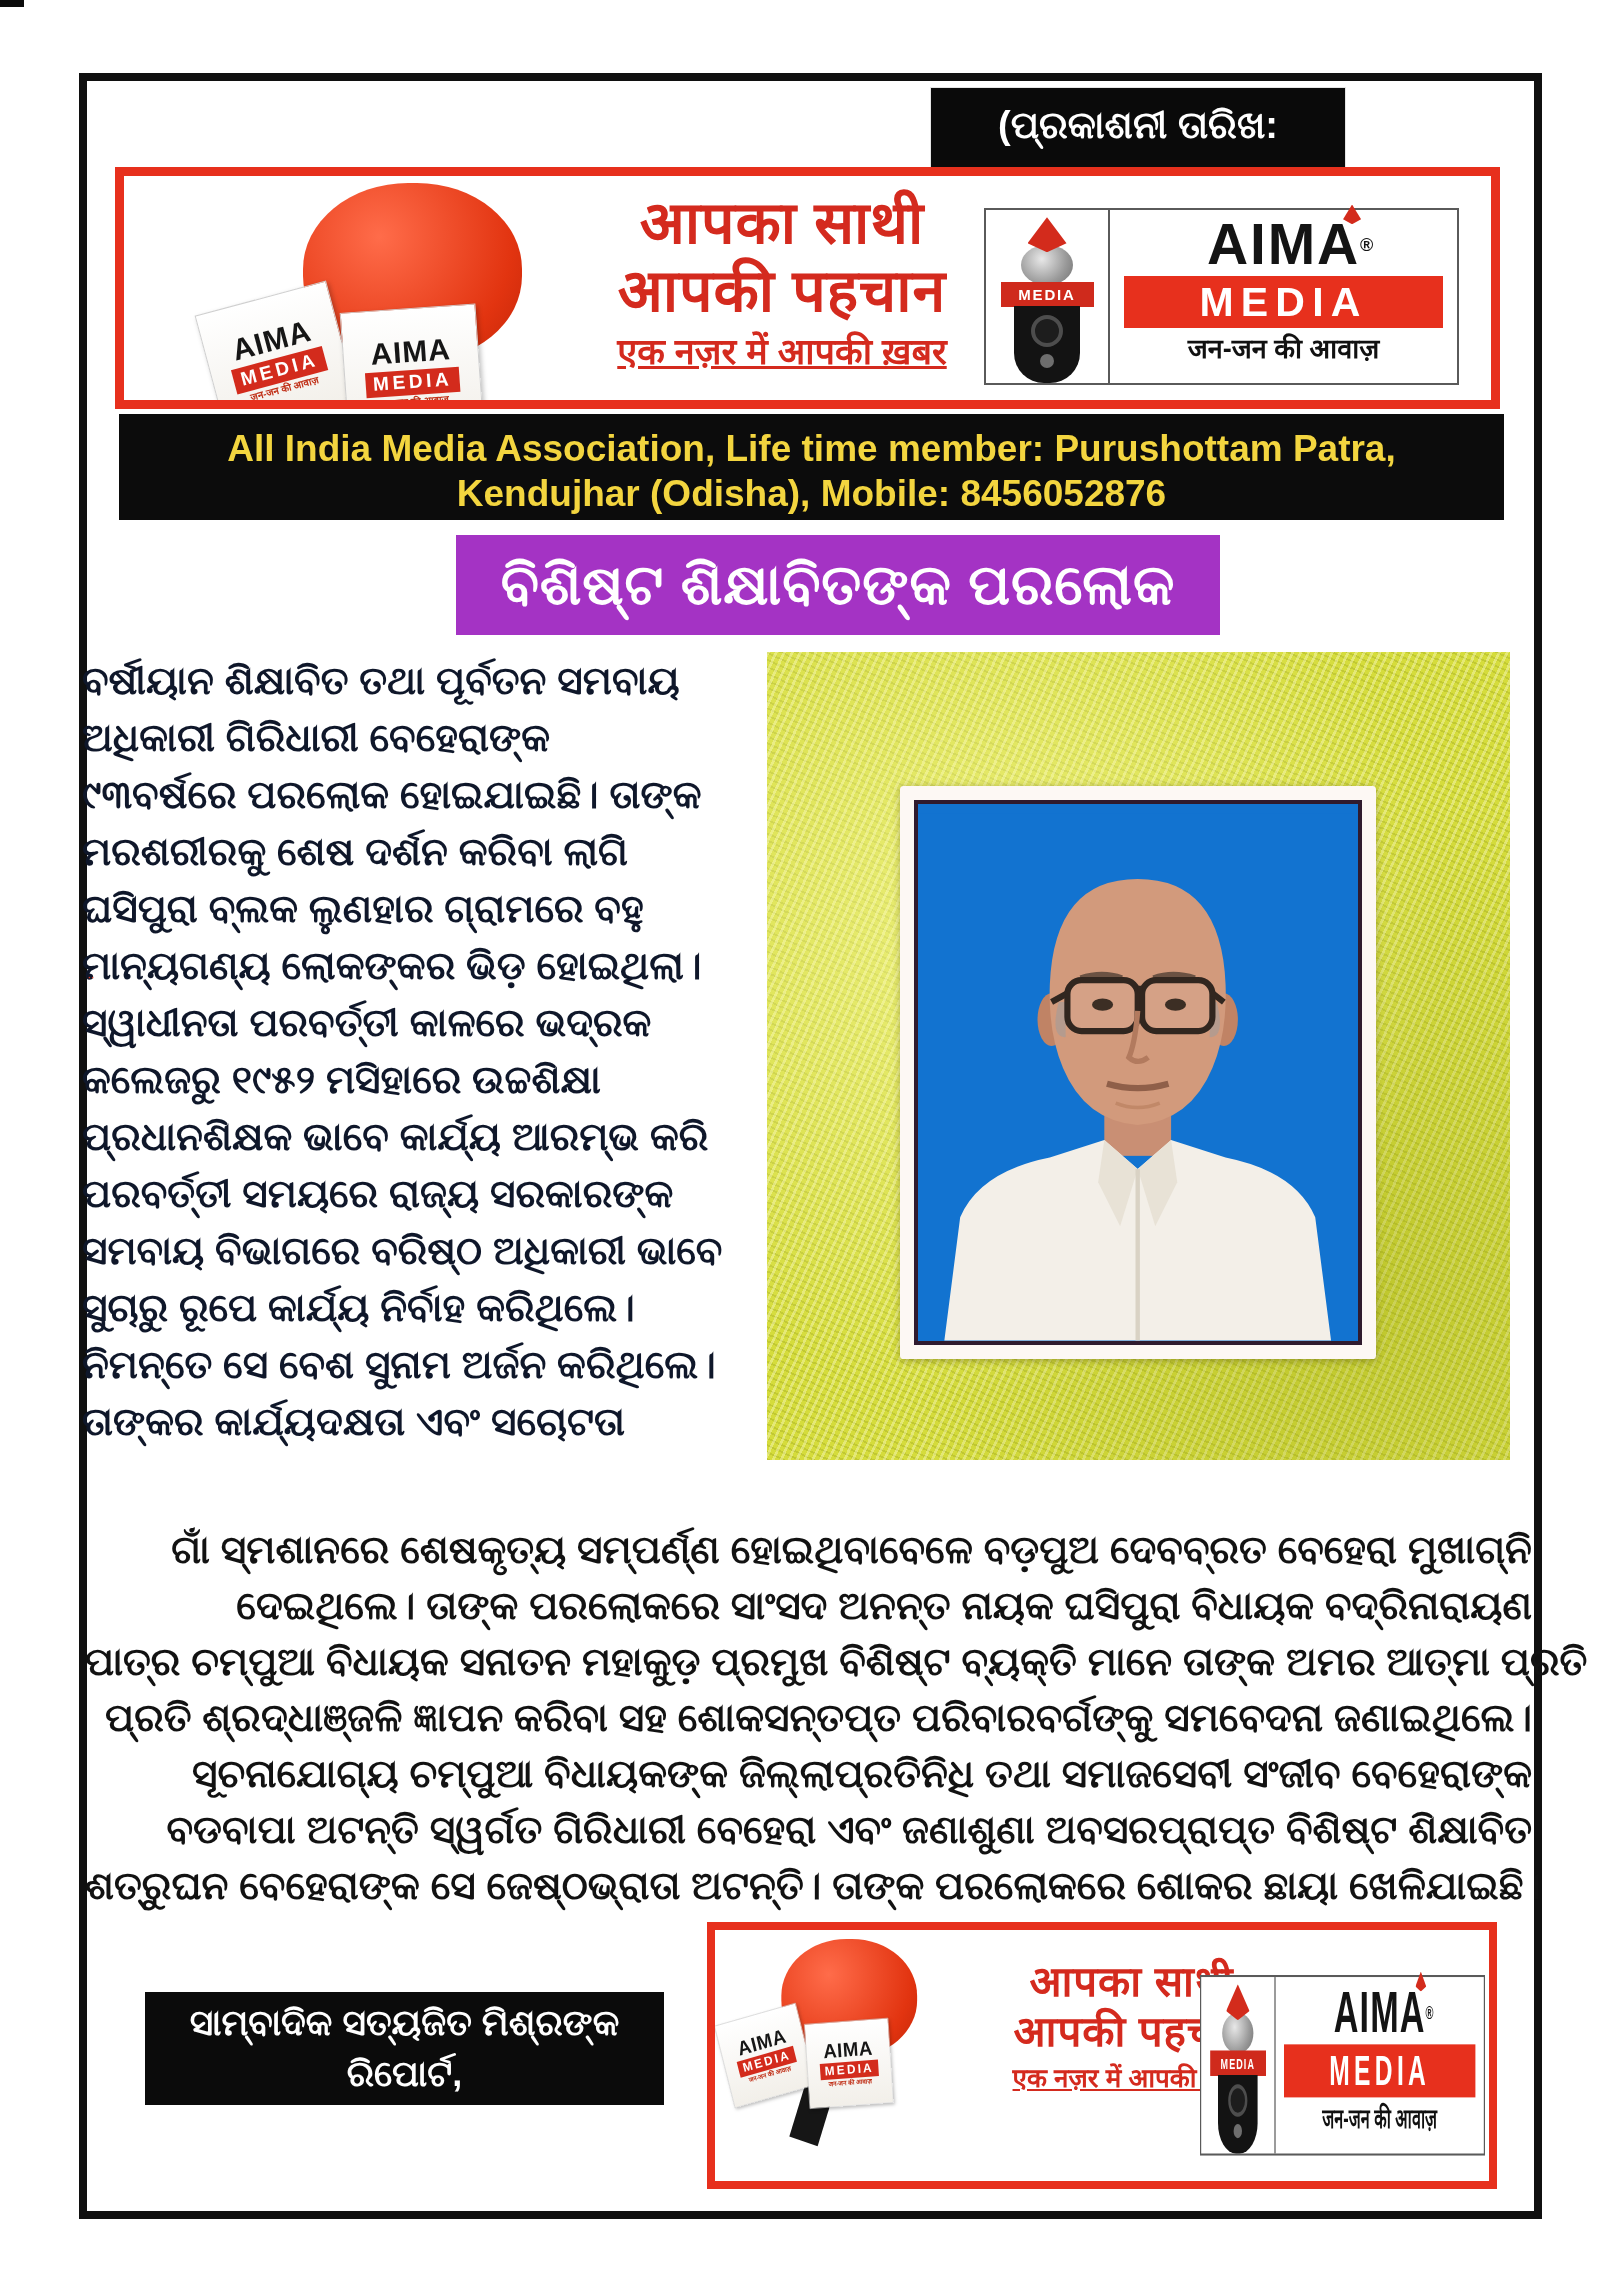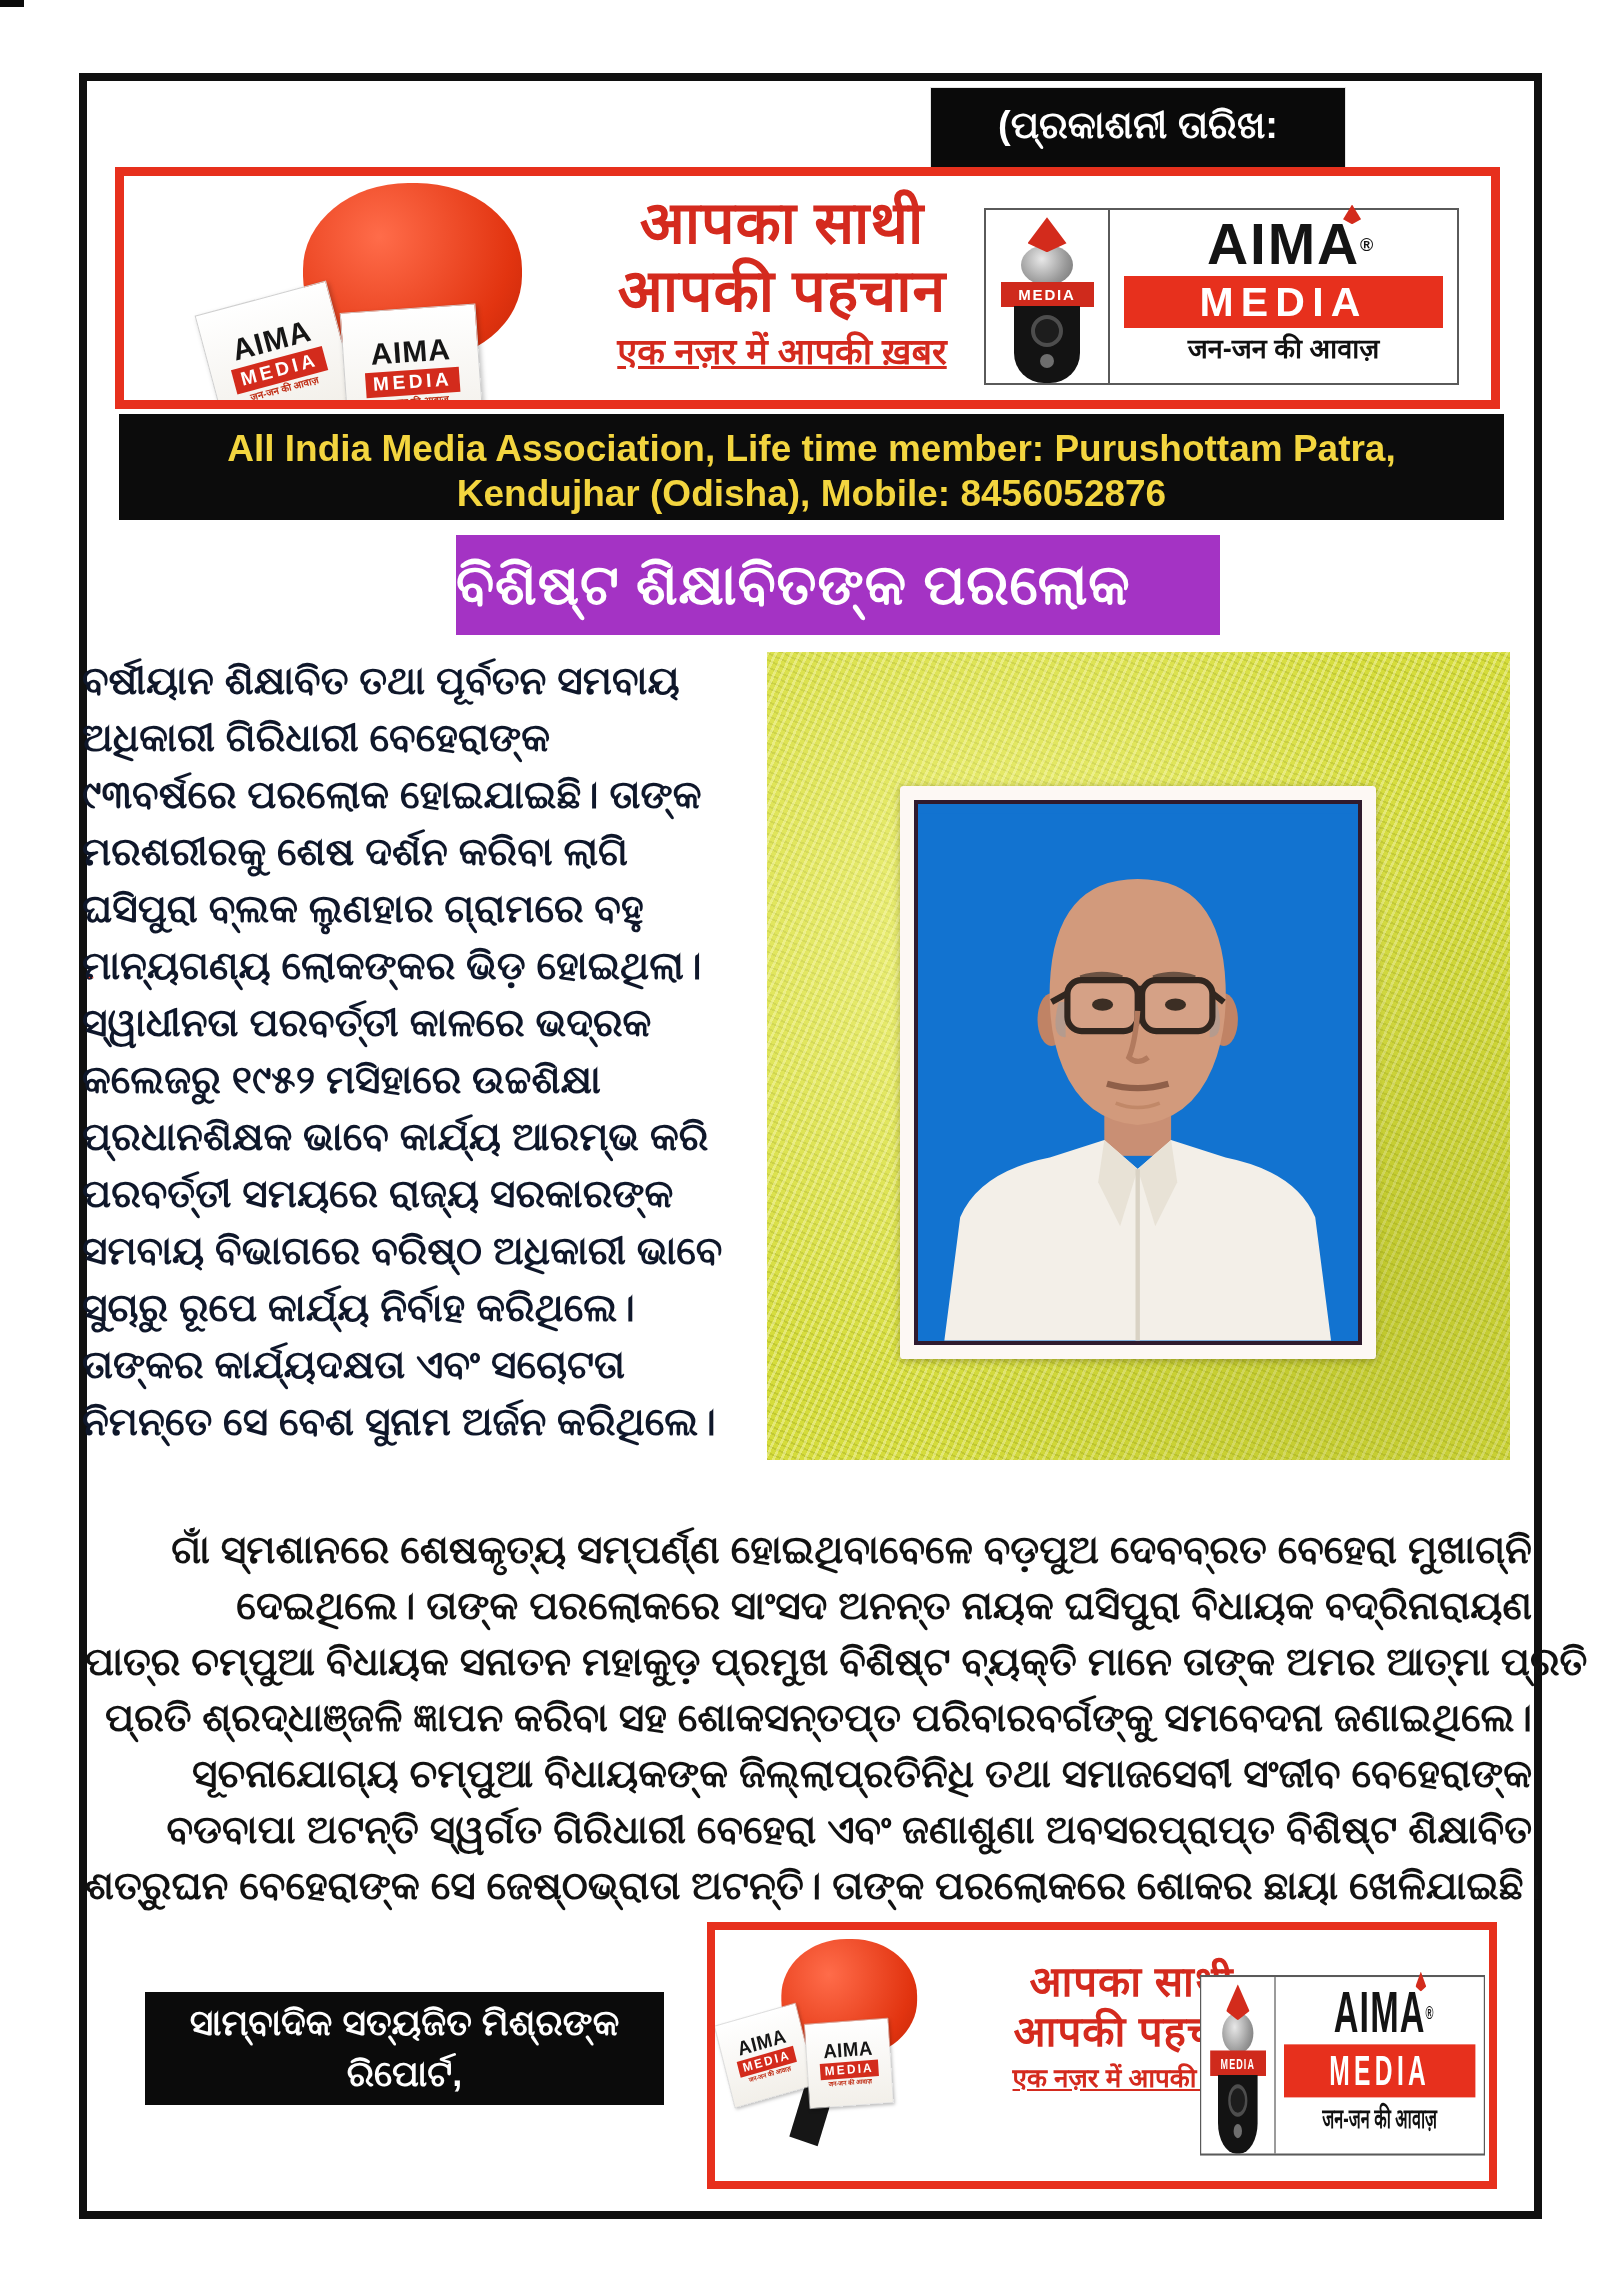--- a/index.html
+++ b/index.html
@@ -56,21 +56,21 @@
   .logo-name-nib{position:absolute;width:18px;height:19.7px;background:#d32b1c;
     clip-path:polygon(50% 0,100% 74%,50% 100%,0 74%);}
   .logo-band{width:92%;background:#e7301d;color:#fff;text-align:center;font-size:41px;font-weight:800;
     letter-spacing:7.2px;line-height:52px;margin-top:1.8px;}
   .logo-sub{font-size:27px;font-weight:800;color:#111;margin-top:4.5px;line-height:32px;}
   
   .blackbar{left:119px;top:414px;width:1385px;height:106px;background:#0c0c0c;text-align:center;
     color:#f3d53f;font-weight:700;font-size:37px;line-height:45px;padding-top:12px;box-sizing:border-box;}
   
   .headline{left:456px;top:535px;width:764px;height:100px;background:#a433c4;color:#fff;
-    font-size:56px;font-weight:700;text-align:left;line-height:100px;letter-spacing:0.9px;}
+    font-size:56px;font-weight:700;text-align:center;line-height:100px;letter-spacing:0.9px;}
   
   .leftcol{left:82px;top:652px;width:688px;text-align:left;color:#0f172a;}
   .leftcol .tline{font-size:39px;font-weight:700;line-height:57px;white-space:nowrap;}
   .para{left:85px;top:1522px;width:1447px;text-align:right;color:#121212;}
   .para .tline{font-size:39px;font-weight:700;line-height:56px;white-space:nowrap;}
   
   .fabric{left:767px;top:652px;width:743px;height:808px;background-color:#d5dc3c;
     background-image:
       radial-gradient(ellipse at 30% 35%,rgba(255,255,180,.55),rgba(255,255,180,0) 62%),
       radial-gradient(ellipse at 80% 80%,rgba(150,160,20,.35),rgba(150,160,20,0) 55%),
@@ -194,22 +194,22 @@
     <div class="tline">୯୩ବର୍ଷରେ ପରଲୋକ ହୋଇଯାଇଛି। ତାଙ୍କ</div>
     <div class="tline">ମରଶରୀରକୁ ଶେଷ ଦର୍ଶନ କରିବା ଲାଗି</div>
     <div class="tline">ଘସିପୁରା ବ୍ଲକ ଲୁଣହାର ଗ୍ରାମରେ ବହୁ</div>
     <div class="tline">ମାନ୍ୟଗଣ୍ୟ ଲୋକଙ୍କର ଭିଡ଼ ହୋଇଥିଲା।</div>
     <div class="tline">ସ୍ୱାଧୀନତା ପରବର୍ତ୍ତୀ କାଳରେ ଭଦ୍ରକ</div>
     <div class="tline">କଲେଜରୁ ୧୯୫୨ ମସିହାରେ ଉଚ୍ଚଶିକ୍ଷା</div>
     <div class="tline">ପ୍ରଧାନଶିକ୍ଷକ ଭାବେ କାର୍ଯ୍ୟ ଆରମ୍ଭ କରି</div>
     <div class="tline">ପରବର୍ତ୍ତୀ ସମୟରେ ରାଜ୍ୟ ସରକାରଙ୍କ</div>
     <div class="tline">ସମବାୟ ବିଭାଗରେ ବରିଷ୍ଠ ଅଧିକାରୀ ଭାବେ</div>
     <div class="tline">ସୁଚାରୁ ରୂପେ କାର୍ଯ୍ୟ ନିର୍ବାହ କରିଥିଲେ।</div>
+    <div class="tline">ନିମନ୍ତେ ସେ ବେଶ ସୁନାମ ଅର୍ଜନ କରିଥିଲେ।</div>
     <div class="tline">ତାଙ୍କର କାର୍ଯ୍ୟଦକ୍ଷତା ଏବଂ ସଚୋଟତା</div>
-    <div class="tline">ନିମନ୍ତେ ସେ ବେଶ ସୁନାମ ଅର୍ଜନ କରିଥିଲେ।</div>
   </div>
 
 <div class="abs stray-red">··</div>
 
 <div class="abs para">
     <div class="tline">ଗାଁ ସ୍ମଶାନରେ ଶେଷକୃତ୍ୟ ସମ୍ପର୍ଣ୍ଣ ହୋଇଥିବାବେଳେ ବଡ଼ପୁଅ ଦେବବ୍ରତ ବେହେରା ମୁଖାଗ୍ନି</div>
     <div class="tline">ଦେଇଥିଲେ। ତାଙ୍କ ପରଲୋକରେ ସାଂସଦ ଅନନ୍ତ ନାୟକ ଘସିପୁରା ବିଧାୟକ ବଦ୍ରିନାରାୟଣ</div>
     <div class="tline">ପାତ୍ର ଚମ୍ପୁଆ ବିଧାୟକ ସନାତନ ମହାକୁଡ଼ ପ୍ରମୁଖ ବିଶିଷ୍ଟ ବ୍ୟକ୍ତି ମାନେ ତାଙ୍କ ଅମର ଆତ୍ମା ପ୍ରତି</div>
     <div class="tline">ପ୍ରତି ଶ୍ରଦ୍ଧାଞ୍ଜଳି ଜ୍ଞାପନ କରିବା ସହ ଶୋକସନ୍ତପ୍ତ ପରିବାରବର୍ଗଙ୍କୁ ସମବେଦନା ଜଣାଇଥିଲେ।</div>
     <div class="tline">ସୂଚନାଯୋଗ୍ୟ ଚମ୍ପୁଆ ବିଧାୟକଙ୍କ ଜିଲ୍ଲାପ୍ରତିନିଧି ତଥା ସମାଜସେବୀ ସଂଜୀବ ବେହେରାଙ୍କ</div>

